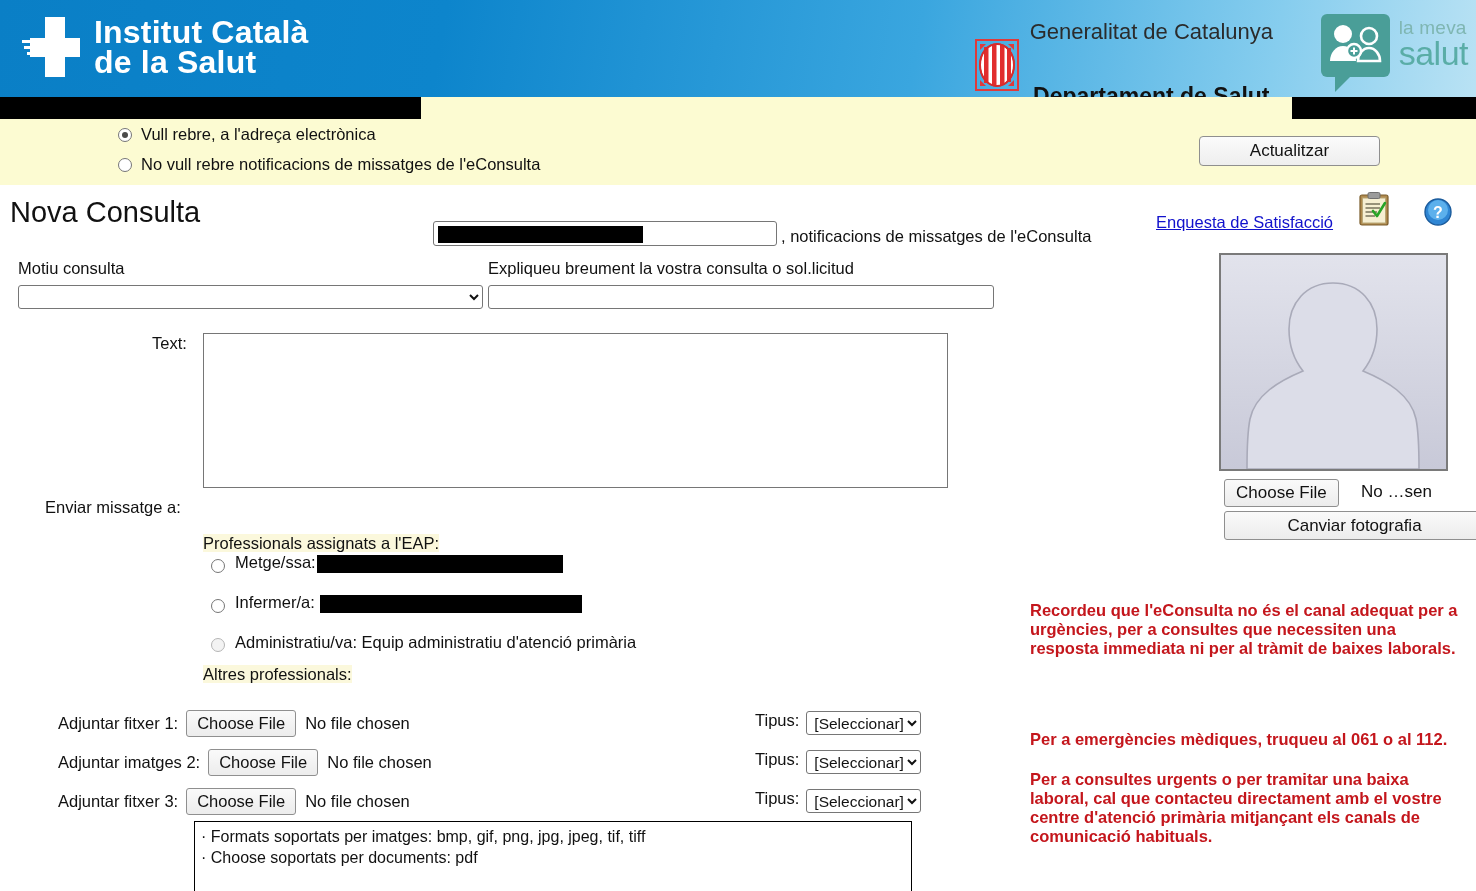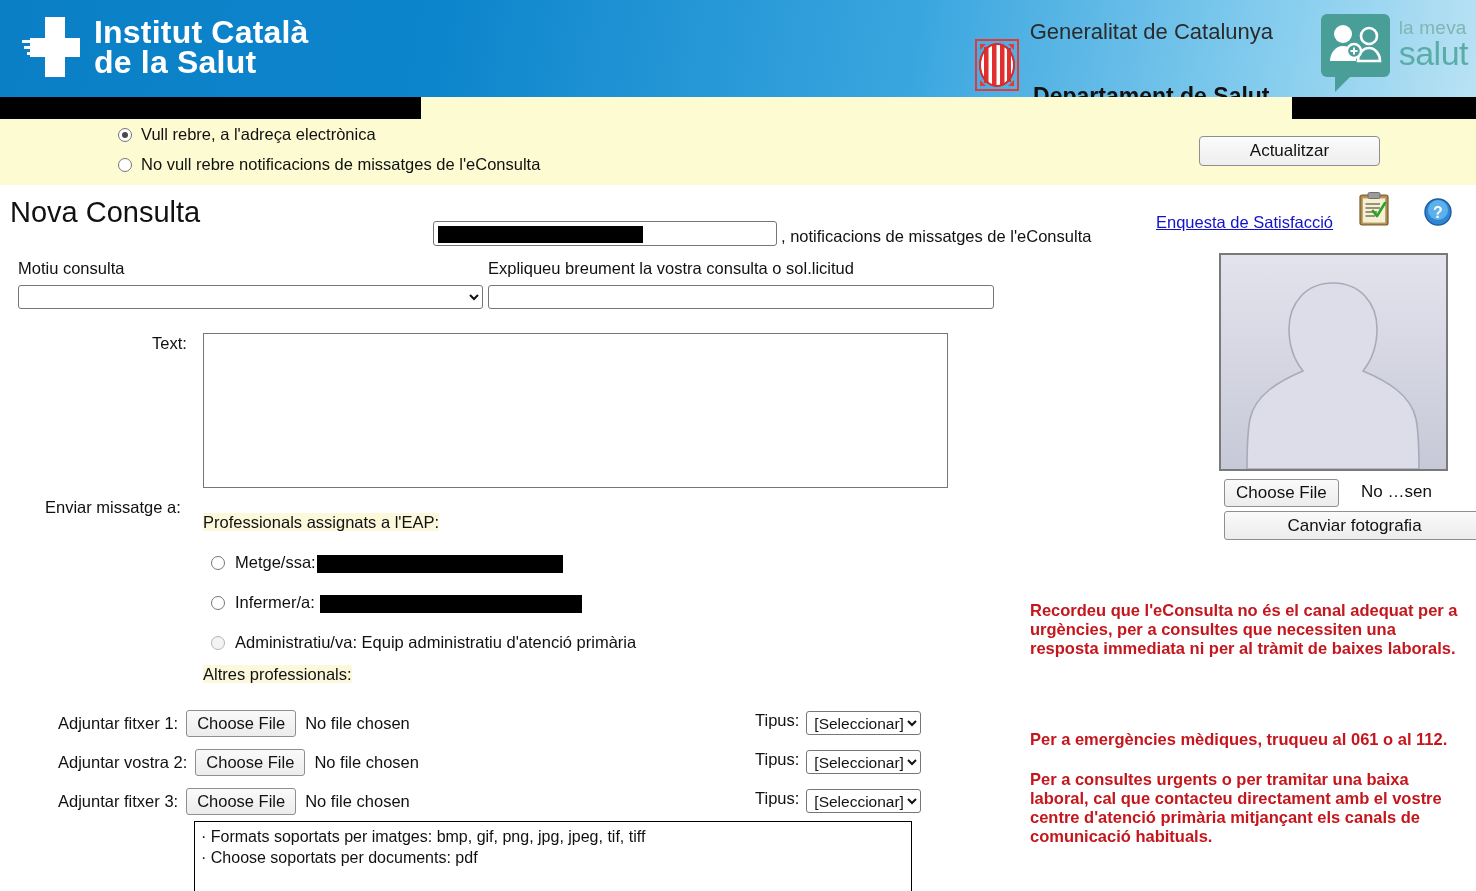--- a/index.html
+++ b/index.html
@@ -100,24 +100,24 @@
 
   .lbl-text { position:absolute; left:152px; top:334px; }
   .ta-text {
     position:absolute; left:203px; top:333px; width:745px; height:155px;
     border:1px solid #767676; background:#fff; resize:none;
     font-family:"Liberation Sans", sans-serif; font-size:15px;
   }
 
   .lbl-enviar { position:absolute; left:45px; top:498px; }
   .hl { background:#fbf8dc; }
-  .sub-eap { position:absolute; left:203px; top:513px; font-size:16.5px; color:#111; }
+  .sub-eap { position:absolute; left:203px; top:534px; font-size:16.5px; color:#111; }
   .sub-altres { position:absolute; left:203px; top:665px; font-size:16.5px; color:#111; }
 
-  .prof-row { position:absolute; display:flex; align-items:center; }
+  .prof-row { position:absolute; display:flex; align-items:flex-end; }
   .prof-row .ptxt { font-size:16.5px; color:#111; margin-left:10px; white-space:nowrap; }
   .r-metge { left:211px; top:553px; }
   .r-infer { left:211px; top:593px; }
   .r-admin { left:211px; top:633px; }
   .redact-metge { display:inline-block; width:246px; height:18px; background:#000; vertical-align:middle; margin-left:1px;}
   .redact-infer { display:inline-block; width:262px; height:18px; background:#000; vertical-align:middle; margin-left:5px;}
 
   
   .file-row { position:absolute; left:58px; display:flex; align-items:center; }
   .fr1 { top:710px; } .fr2 { top:749px; } .fr3 { top:788px; }
@@ -311,21 +311,21 @@
     <span class="nofile">No file chosen</span>
   </div>
   <div class="tipus-row tr1">
     <span class="tipus-lbl">Tipus:</span>
     <select class="sel-tipus">
       <option>[Seleccionar]</option>
     </select>
   </div>
 
   <div class="file-row fr2">
-    <span class="file-lbl">Adjuntar vostra 2:</span>
+    <span class="file-lbl">Adjuntar imatges 2:</span>
     <button class="choose-btn">Choose File</button>
     <span class="nofile">No file chosen</span>
   </div>
   <div class="tipus-row tr2">
     <span class="tipus-lbl">Tipus:</span>
     <select class="sel-tipus">
       <option>[Seleccionar]</option>
     </select>
   </div>
 

